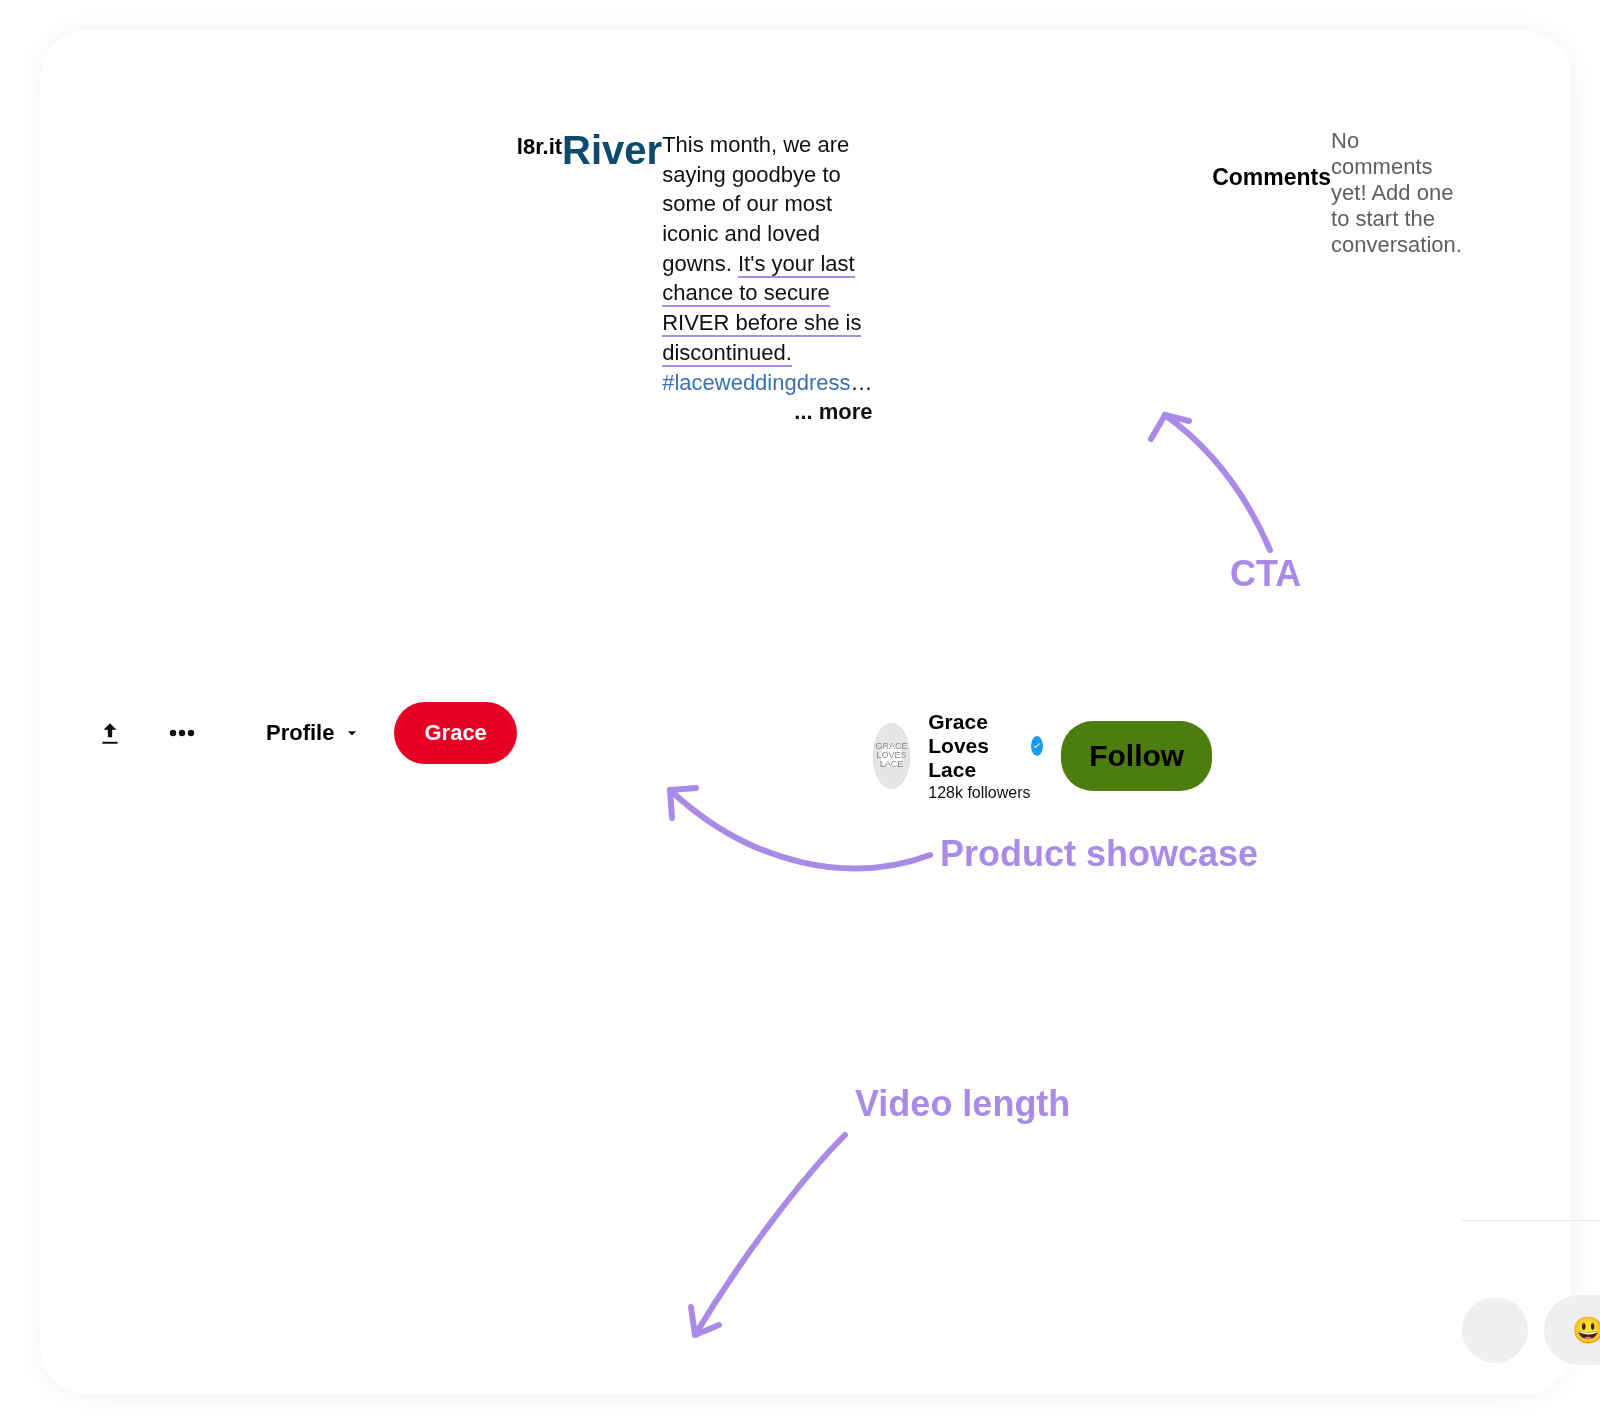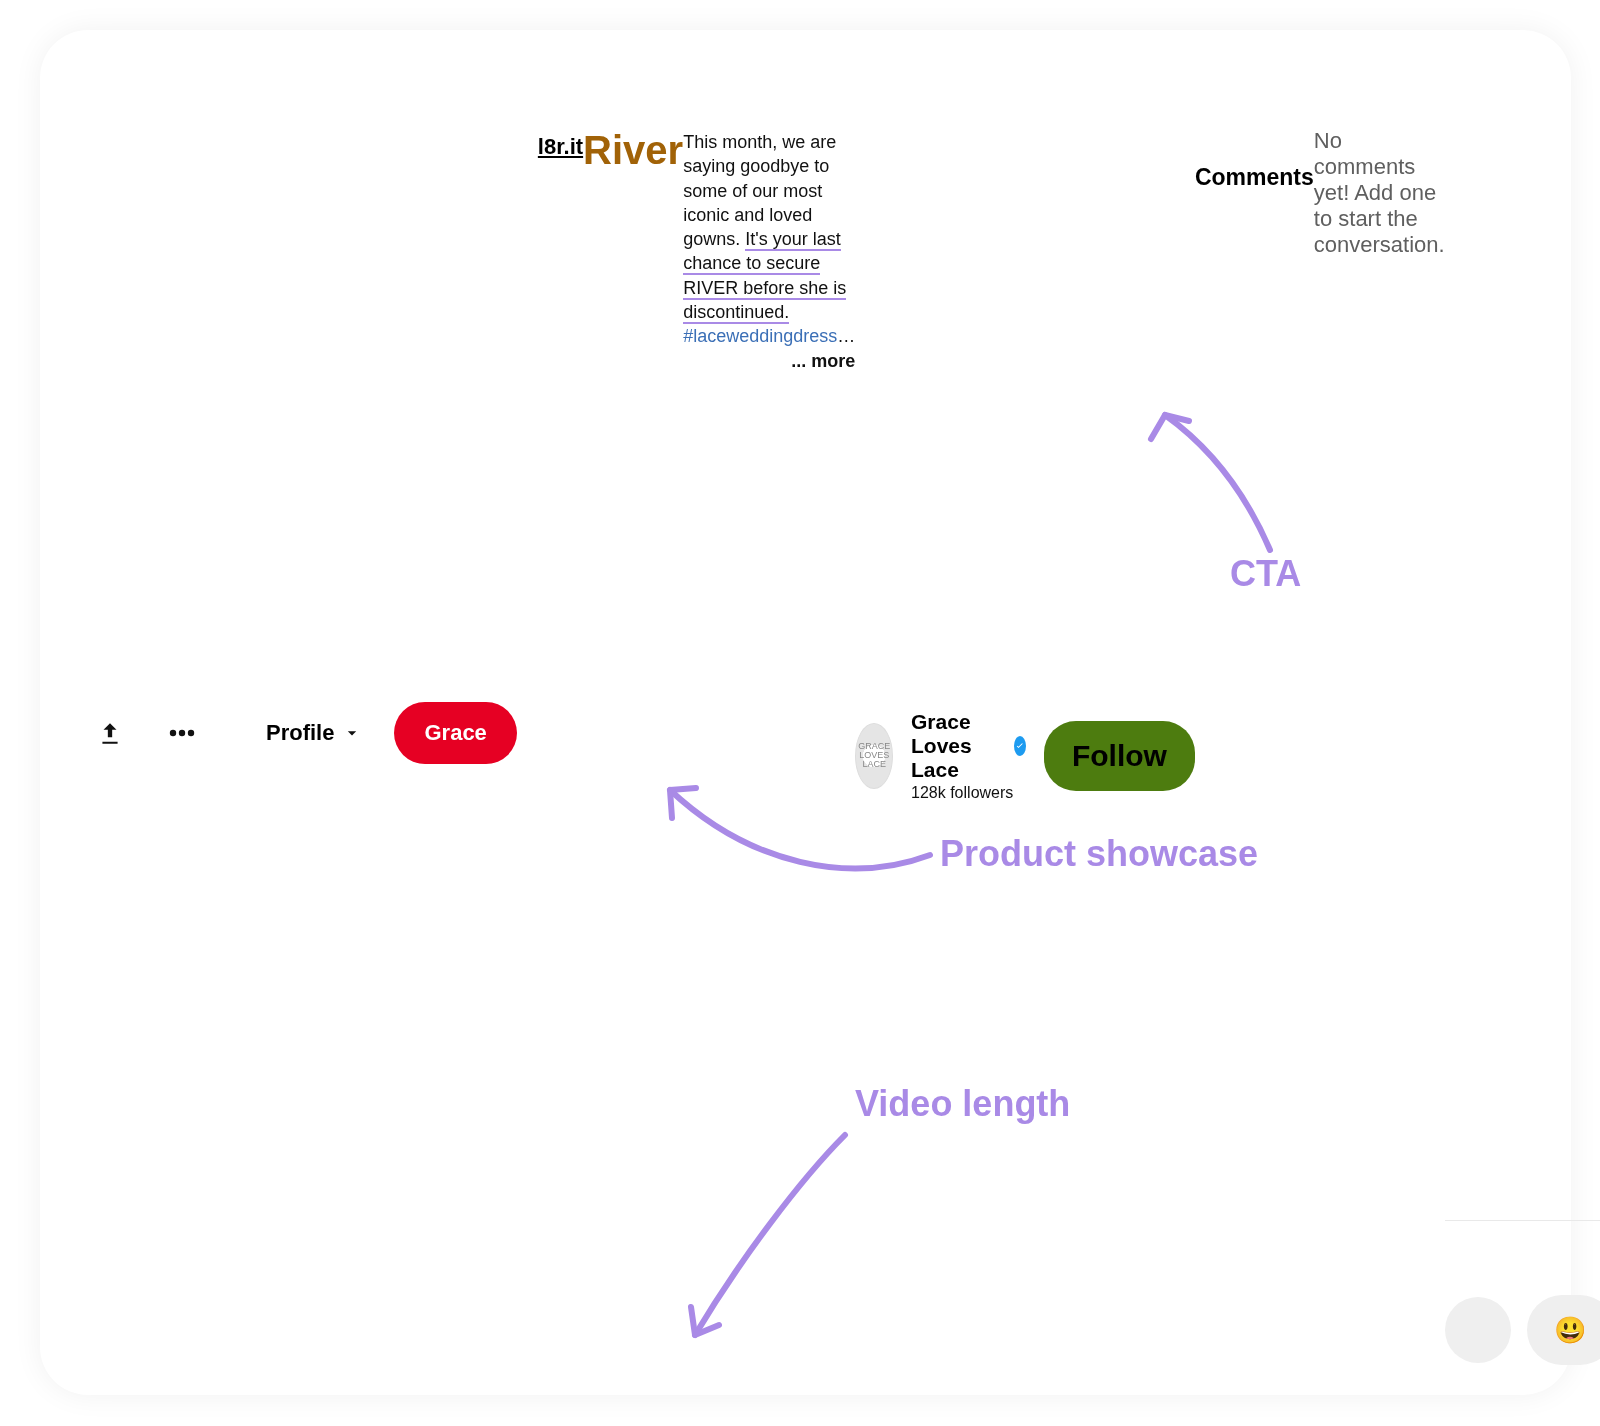--- a/index.html
+++ b/index.html
@@ -84,27 +84,27 @@
     display:flex; align-items:center; gap:32px;
   }
   .icon-btn { width:40px;height:40px;display:flex;align-items:center;justify-content:center;border-radius:50%;cursor:pointer;}
   .spacer{flex:1;}
   .profile-sel{display:flex;align-items:center;gap:8px;font-weight:600;font-size:22px;cursor:pointer;}
   .save-btn{
     background:#e60023;color:#fff;border:none;border-radius:32px;
     padding:18px 30px;font-size:22px;font-weight:700;cursor:pointer;
   }
   .source-link{
-    margin-top:34px;font-size:22px;text-decoration:underline;font-weight:600;margin-left:21px;
+    margin-top:34px;font-size:22px;font-weight:600;
   }
   .pin-title{
-    margin-top:28px;font-size:40px;font-weight:700;color:#a16207;
+    margin-top:28px;font-size:40px;font-weight:700;color:#0c4a6e;
   }
   .desc{
-    margin-top:30px;font-size:18px;line-height:1.35;color:#111;
+    margin-top:30px;font-size:22px;line-height:1.35;color:#111;
   }
   .desc .hashtag{color:#3b6fb6;}
   .underline-annot{
     border-bottom:2px solid #a98ae6;
   }
   .more-link{float:right;font-weight:700;cursor:pointer;}
   .author-row{
     margin-top:46px;display:flex;align-items:center;gap:18px;
   }
   .avatar{

